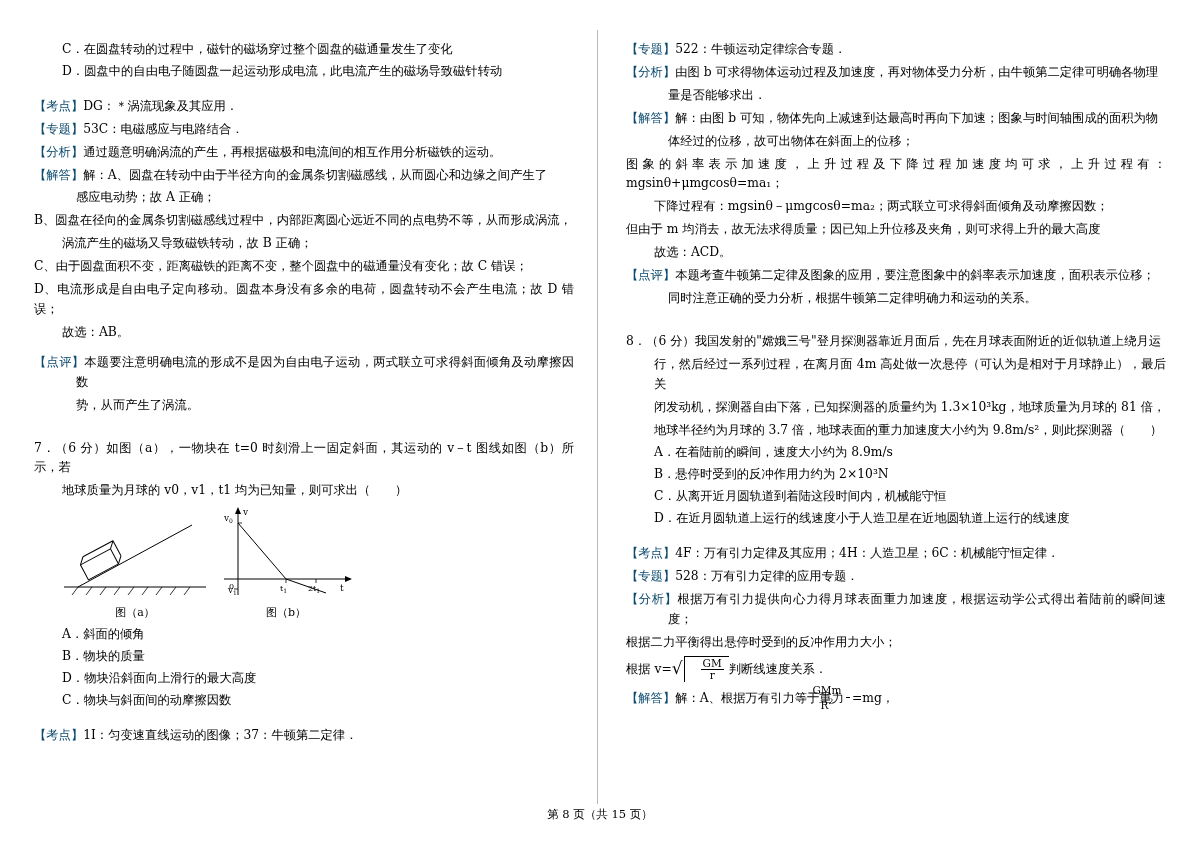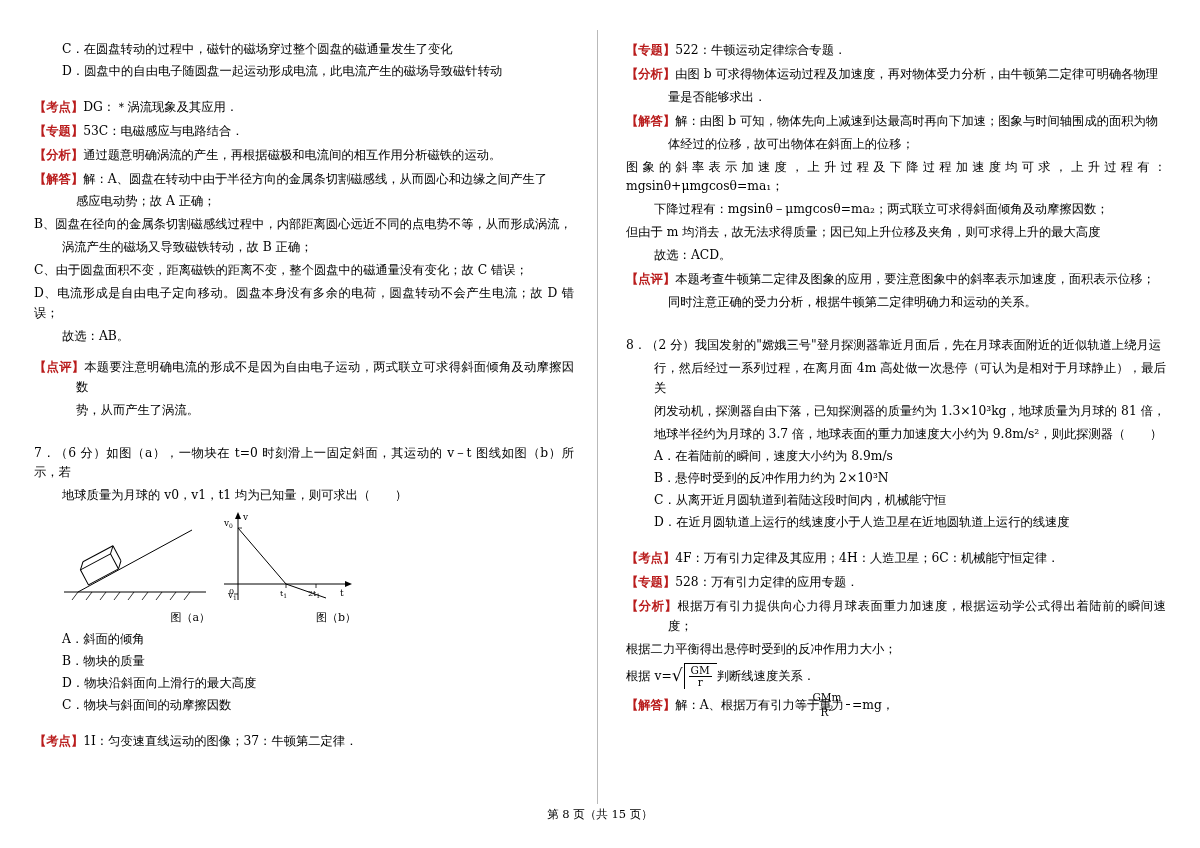--- a/index.html
+++ b/index.html
@@ -53,22 +53,22 @@
     line-height: 1.62;
     text-align: justify;
   }
   .opt {
     margin: 0 0 2px 0;
     padding-left: 28px;
     font-size: 12.3px;
     line-height: 1.62;
   }
   .tag {
-    color: #b91c1c;
-    font-weight: bold;
+    color: #0c4a6e;
+    font-weight: normal;
   }
   .indent1 {
     padding-left: 28px;
   }
   .indent2 {
     padding-left: 42px;
   }
   .hang {
     padding-left: 42px;
     text-indent: -42px;
@@ -91,21 +91,21 @@
   }
   .fig-b {
     position: absolute;
     left: 182px;
     top: 0;
     width: 140px;
     height: 112px;
   }
   .figcap {
     font-size: 11px;
-    text-align: right;
+    text-align: center;
   }
   .footer {
     position: absolute;
     bottom: 26px;
     left: 0;
     width: 1200px;
     text-align: center;
     font-size: 11.5px;
   }
   .frac {
@@ -123,21 +123,21 @@
   }
   .frac .den {
     display: block;
     padding: 0 2px;
   }
   .sqrt {
     display: inline-block;
     vertical-align: middle;
     border-top: 1px solid #000;
     border-left: 1px solid #000;
-    padding: 1px 3px 0 2px;
+    padding: 1px 3px 0 14px;
     margin-left: 1px;
   }
   .radsign {
     display: inline-block;
     vertical-align: middle;
     font-size: 17px;
     line-height: 1;
   }
   sup { font-size: 0.72em; }
 </style>
@@ -253,21 +253,21 @@
       <p>图象的斜率表示加速度，上升过程及下降过程加速度均可求，上升过程有：mgsinθ+μmgcosθ=ma₁；</p>
       <p class="indent1">下降过程有：mgsinθ－μmgcosθ=ma₂；两式联立可求得斜面倾角及动摩擦因数；</p>
       <p>但由于 m 均消去，故无法求得质量；因已知上升位移及夹角，则可求得上升的最大高度</p>
       <p class="indent1">故选：ACD。</p>
 
       <p class="hang"><span class="tag">【点评】</span><span>本题考查牛顿第二定律及图象的应用，要注意图象中的斜率表示加速度，面积表示位移；</span></p>
       <p class="indent2">同时注意正确的受力分析，根据牛顿第二定律明确力和运动的关系。</p>
 
       <div class="spacer-l"></div>
 
-      <p>8．（2 分）我国发射的"嫦娥三号"登月探测器靠近月面后，先在月球表面附近的近似轨道上绕月运</p>
+      <p>8．（6 分）我国发射的"嫦娥三号"登月探测器靠近月面后，先在月球表面附近的近似轨道上绕月运</p>
       <p class="indent1">行，然后经过一系列过程，在离月面 4m 高处做一次悬停（可认为是相对于月球静止），最后关</p>
       <p class="indent1">闭发动机，探测器自由下落，已知探测器的质量约为 1.3×10³kg，地球质量为月球的 81 倍，</p>
       <p class="indent1">地球半径约为月球的 3.7 倍，地球表面的重力加速度大小约为 9.8m/s²，则此探测器（　　）</p>
 
       <p class="opt">A．在着陆前的瞬间，速度大小约为 8.9m/s</p>
       <p class="opt">B．悬停时受到的反冲作用力约为 2×10³N</p>
       <p class="opt">C．从离开近月圆轨道到着陆这段时间内，机械能守恒</p>
       <p class="opt">D．在近月圆轨道上运行的线速度小于人造卫星在近地圆轨道上运行的线速度</p>
 
       <div class="spacer-m"></div>

